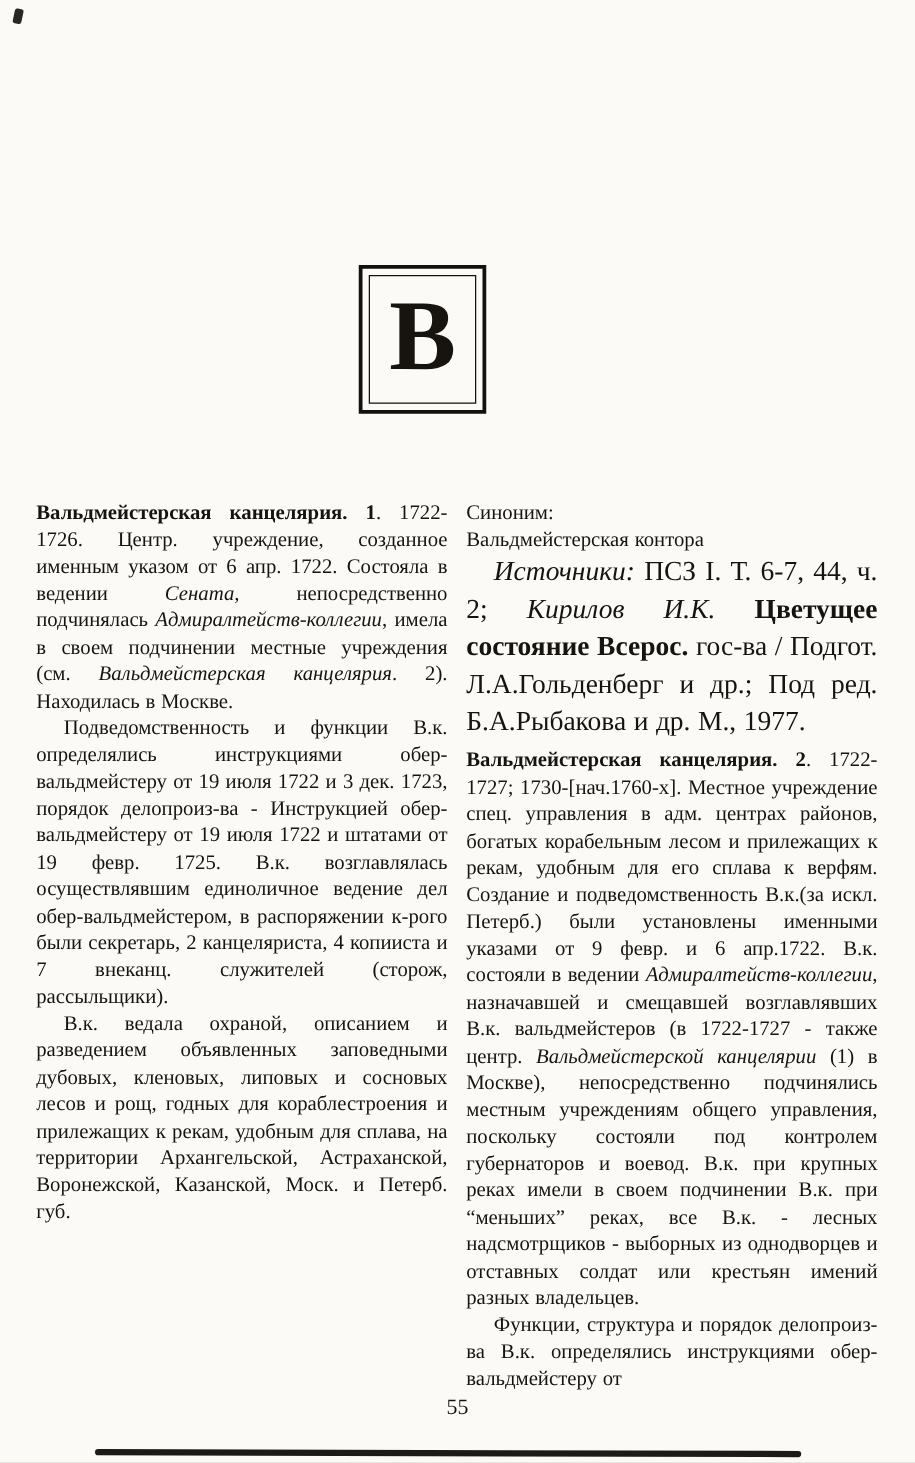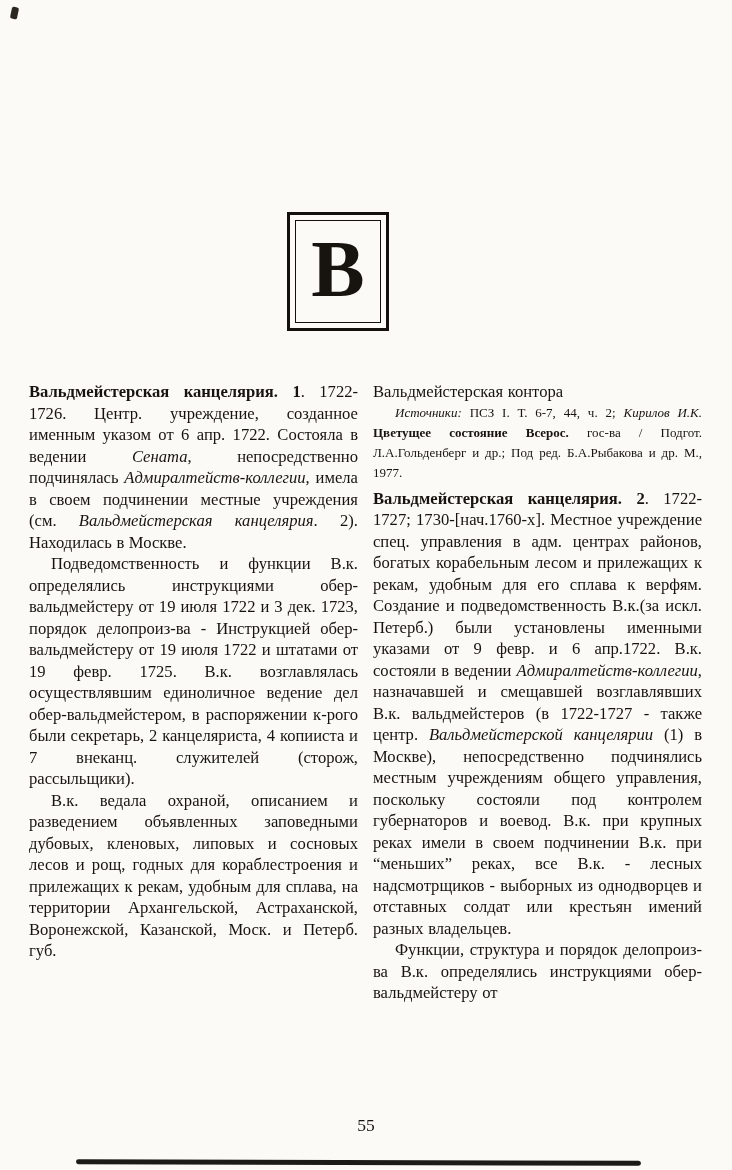--- a/index.html
+++ b/index.html
@@ -21,35 +21,35 @@
   .letter-box-inner{
     position:absolute;inset:5px;
     border:1.6px solid #14110c;
     display:flex;align-items:center;justify-content:center;
   }
   .letter{
     font-size:80px;font-weight:700;line-height:1;
     transform:translateY(-3px);
   }
   .columns{
-    position:absolute;left:29px;top:381px;width:673px;
+    position:absolute;left:29px;top:399px;width:673px;
     display:flex;gap:15px;
   }
   .col{
     flex:1;min-width:0;
     font-size:16.6px;line-height:21.5px;
     text-align:justify;
     word-spacing:0.5px;
   }
   .col p{margin:0;}
   p.indent{text-indent:22px;}
   .seg-b{font-weight:700;}
   .seg-i{font-style:italic;}
   .synonym-value{font-weight:400;}
-  .sources{margin-top:17px;font-size:13px;line-height:20px;}
+  .sources{margin-top:17px;font-size:22px;line-height:30px;}
   .author{text-align:right;font-style:italic;margin-top:13px;}
   .article2{margin-top:5px;}
   .page-number{
     position:absolute;top:1115px;left:0;width:732px;
     text-align:center;font-size:17.5px;
   }
   .scan-artifact{
     position:absolute;left:76px;top:1160px;width:565px;height:5px;
     background:#1d1b18;border-radius:3px;
     transform:rotate(0.15deg);
@@ -70,20 +70,21 @@
 
   <div class="columns">
 
     <div class="col">
       <p><span class="seg-b">Вальдмейстерская канцелярия. 1</span><span>. 1722-1726. Центр. учреждение, созданное именным указом от 6 апр. 1722. Состояла в ведении </span><span class="seg-i">Сената</span><span>, непосредственно подчинялась </span><span class="seg-i">Адмиралтейств-коллегии</span><span>, имела в своем подчинении местные учреждения (см. </span><span class="seg-i">Вальдмейстерская канцелярия</span><span>. 2). Находилась в Москве.</span></p>
       <p class="indent"><span>Подведомственность и функции В.к. определялись инструкциями обер-вальдмейстеру от 19 июля 1722 и 3 дек. 1723, порядок делопроиз-ва - Инструкцией обер-вальдмейстеру от 19 июля 1722 и штатами от 19 февр. 1725. В.к. возглавлялась осуществлявшим единоличное ведение дел обер-вальдмейстером, в распоряжении к-рого были секретарь, 2 канцеляриста, 4 копииста и 7 внеканц. служителей (сторож, рассыльщики).</span></p>
       <p class="indent"><span>В.к. ведала охраной, описанием и разведением объявленных заповедными дубовых, кленовых, липовых и сосновых лесов и рощ, годных для кораблестроения и прилежащих к рекам, удобным для сплава, на территории Архангельской, Астраханской, Воронежской, Казанской, Моск. и Петерб. губ.</span></p>
     </div>
 
     <div class="col">
+      <p>Синоним:</p>
       <p class="synonym-value">Вальдмейстерская контора</p>
       <p class="indent sources"><span class="seg-i">Источники:</span><span> ПСЗ I. Т. 6-7, 44, ч. 2; </span><span class="seg-i">Кирилов И.К.</span><span> </span><span class="seg-b">Цветущее состояние Всерос.</span><span> гос-ва / Подгот. Л.А.Гольденберг и др.; Под ред. Б.А.Рыбакова и др. М., 1977.</span></p>
       <div class="article2">
         <p><span class="seg-b">Вальдмейстерская канцелярия. 2</span><span>. 1722-1727; 1730-[нач.1760-х]. Местное учреждение спец. управления в адм. центрах районов, богатых корабельным лесом и прилежащих к рекам, удобным для его сплава к верфям. Создание и подведомственность В.к.(за искл. Петерб.) были установлены именными указами от 9 февр. и 6 апр.1722. В.к. состояли в ведении </span><span class="seg-i">Адмиралтейств-коллегии</span><span>, назначавшей и смещавшей возглавлявших В.к. вальдмейстеров (в 1722-1727 - также центр. </span><span class="seg-i">Вальдмейстерской канцелярии</span><span> (1) в Москве), непосредственно подчинялись местным учреждениям общего управления, поскольку состояли под контролем губернаторов и воевод. В.к. при крупных реках имели в своем подчинении В.к. при “меньших” реках, все В.к. - лесных надсмотрщиков - выборных из однодворцев и отставных солдат или крестьян имений разных владельцев.</span></p>
         <p class="indent"><span>Функции, структура и порядок делопроиз-ва В.к. определялись инструкциями обер-вальдмейстеру от</span></p>
       </div>
     </div>
 
   </div>
 

